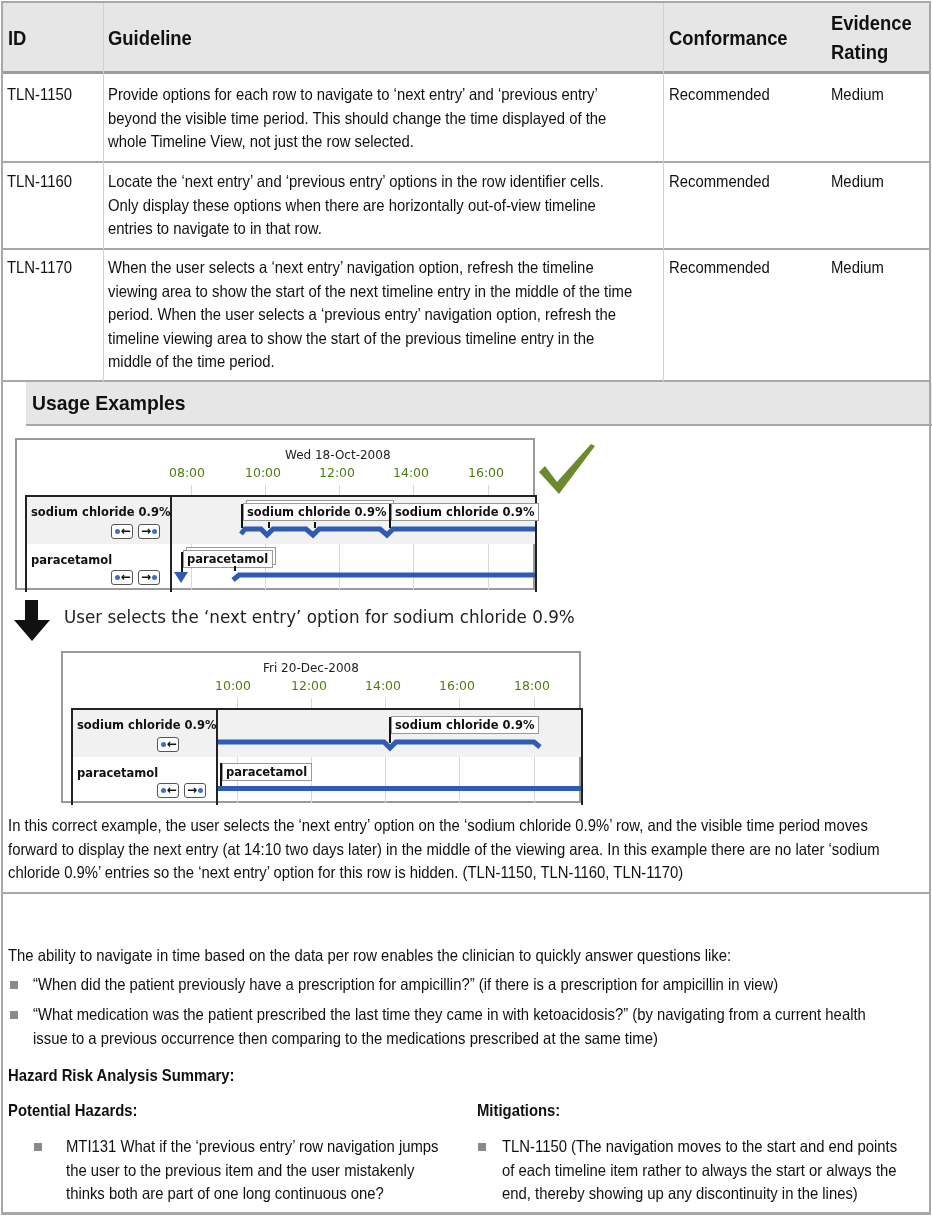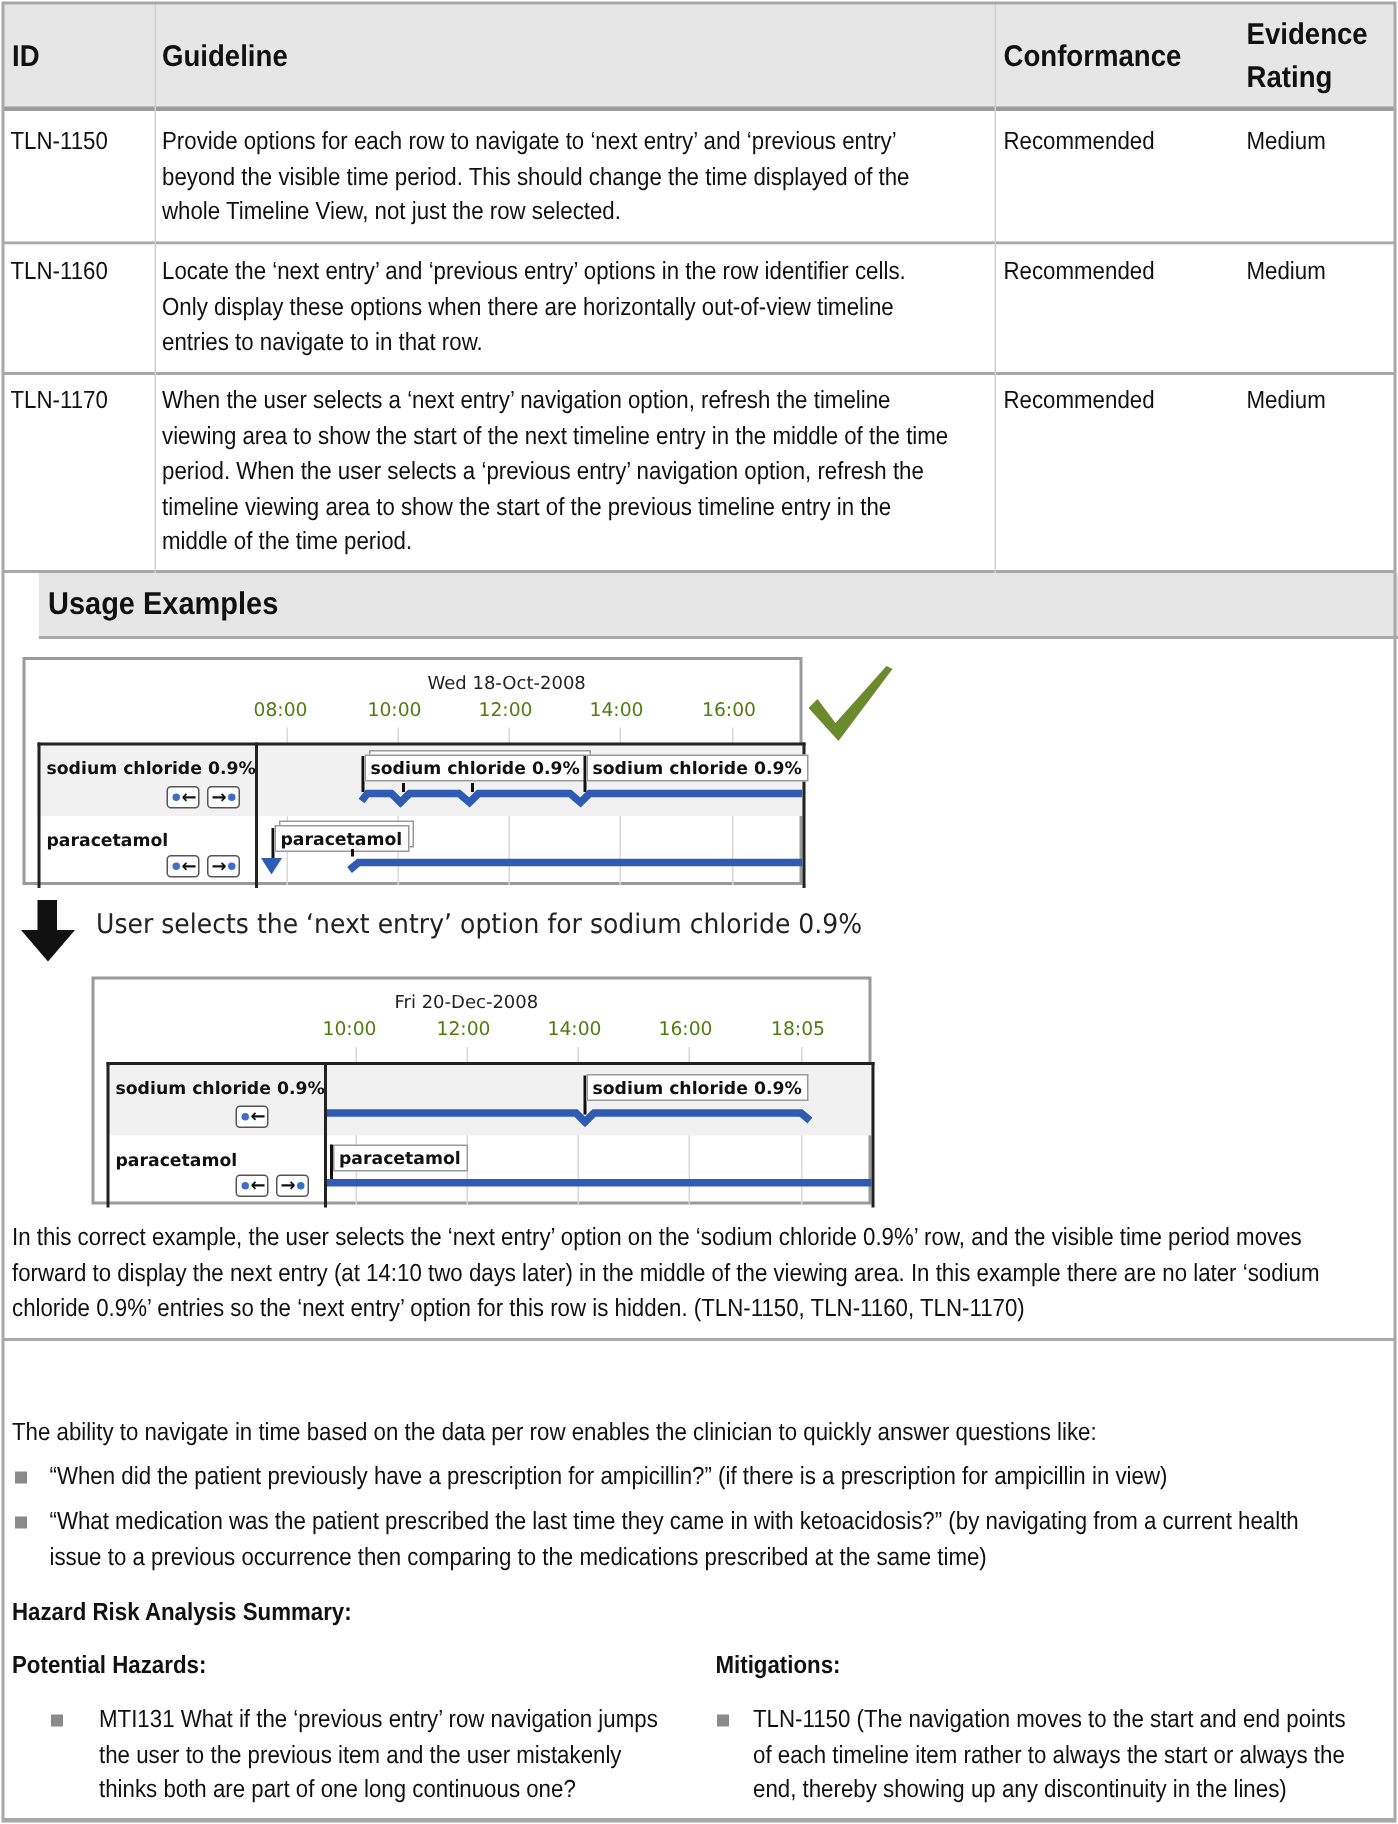--- a/index.html
+++ b/index.html
@@ -165,21 +165,21 @@
     <polygon points="0,20 36,20 18,41" fill="#111"></polygon>
   </svg>
   <div style="position:absolute; left:64px; top:606px; font-family:'DejaVu Sans',sans-serif; font-size:18px; color:#222; white-space:nowrap; transform:scaleX(0.93); transform-origin:left top;">User selects the ‘next entry’ option for sodium chloride 0.9%</div>
 
   <div class="tl" style="left:15px; top:651px; width:520px; height:152px;margin-left:46px;">
     <div class="date" style="left:200px; top:8px;">Fri 20-Dec-2008</div>
     <div class="tick" style="left:152px; top:25px;">10:00</div>
     <div class="tick" style="left:228px; top:25px;">12:00</div>
     <div class="tick" style="left:302px; top:25px;">14:00</div>
     <div class="tick" style="left:376px; top:25px;">16:00</div>
-    <div class="tick" style="left:451px; top:25px;">18:05</div>
+    <div class="tick" style="left:451px; top:25px;">18:00</div>
 
     <div class="grid" style="left:174px; top:45px; height:105px;"></div>
     <div class="grid" style="left:248px; top:45px; height:105px;"></div>
     <div class="grid" style="left:322px; top:45px; height:105px;"></div>
     <div class="grid" style="left:396px; top:45px; height:105px;"></div>
     <div class="grid" style="left:471px; top:45px; height:105px;"></div>
 
     <div class="rowbg" style="left:8px; top:56px; width:510px; height:48px;"></div>
     <div class="table" style="left:8px; top:55px; width:512px; height:97px;"></div>
     <div class="sep" style="left:153px; top:55px; height:97px;"></div>

